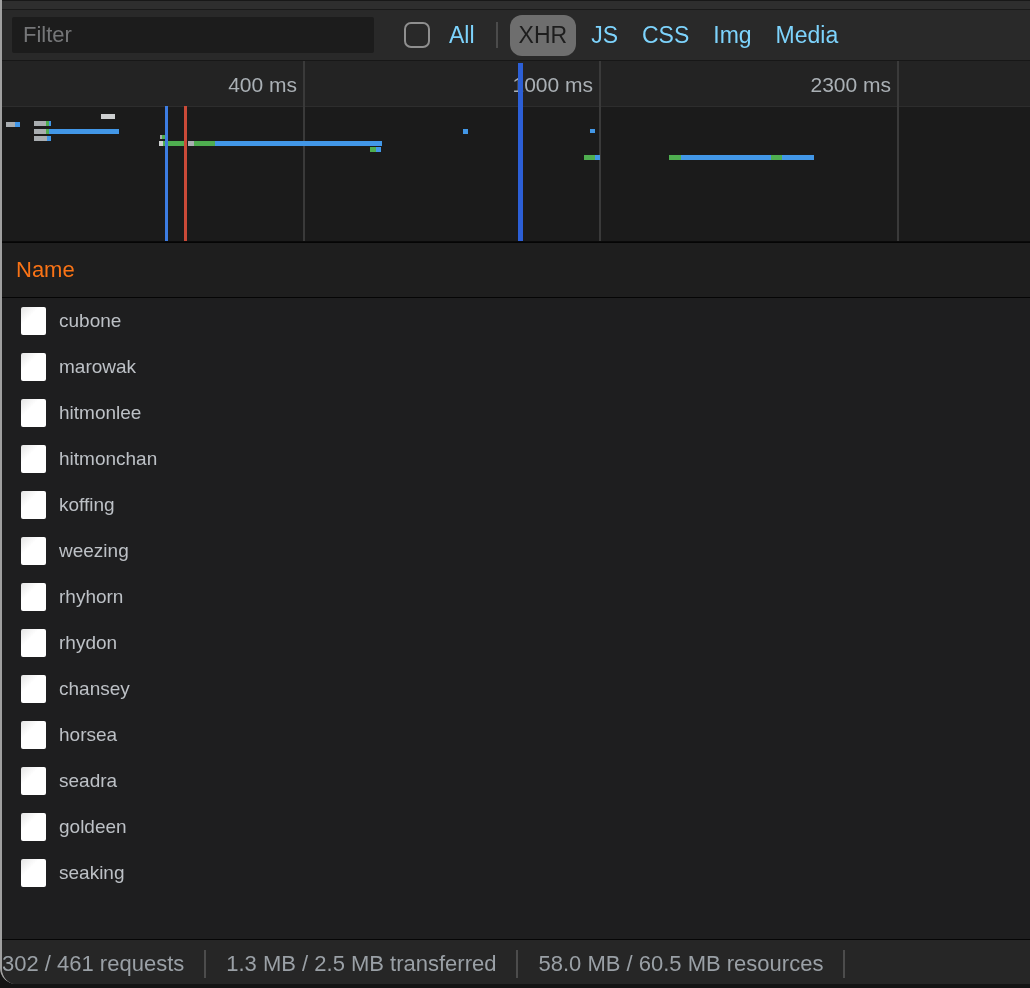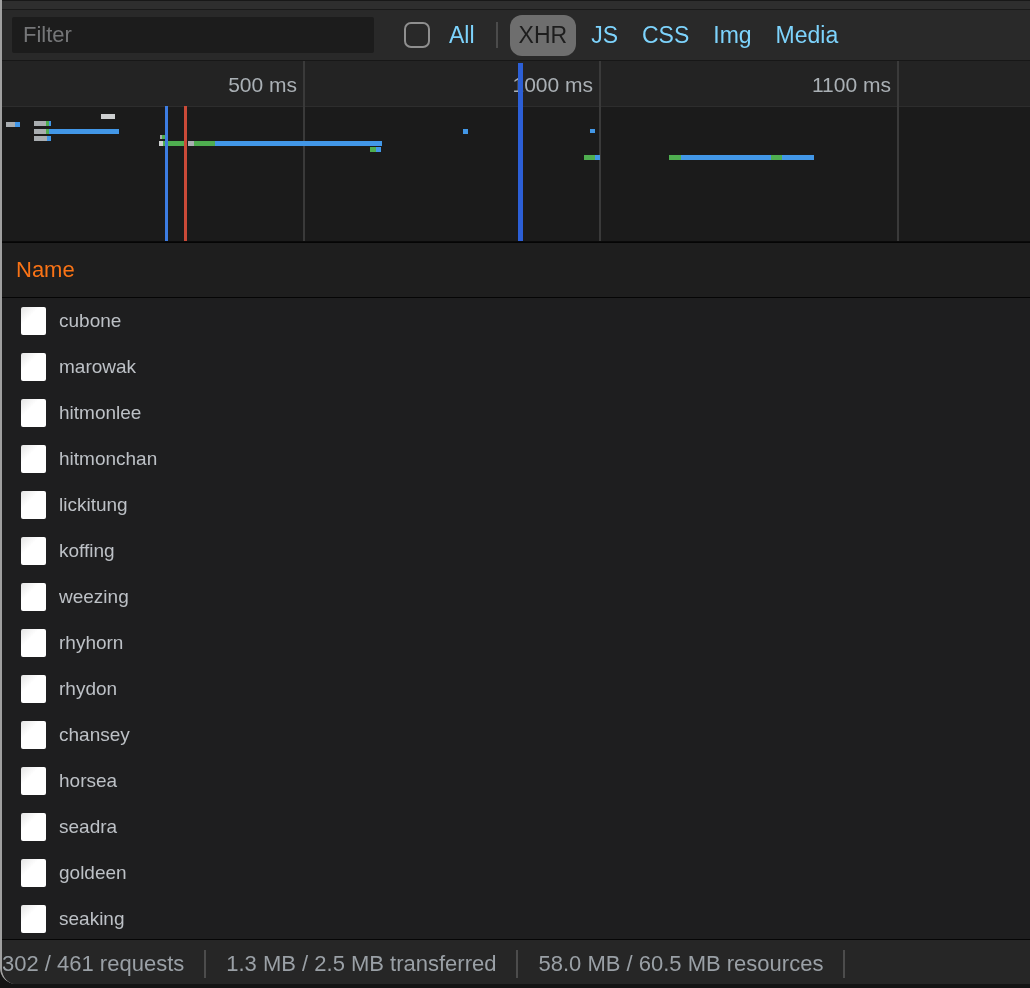--- a/index.html
+++ b/index.html
@@ -59,25 +59,25 @@
         <span class="pill">CSS</span>
         <span class="pill">Img</span>
         <span class="pill">Media</span>
       </div>
   </div>
 
   <div class="overview">
     <div class="ruler"></div>
     <div id="tl">
         <div class="gridline" style="left: 301px;"></div>
-        <span class="tick-label" style="right: 733px;">500 ms</span>
+        <span class="tick-label" style="right: 733px;">400 ms</span>
         <div class="gridline" style="left: 597px;"></div>
         <span class="tick-label" style="right: 437px;">1000 ms</span>
         <div class="gridline" style="left: 895px;"></div>
-        <span class="tick-label" style="right: 139px;">1100 ms</span>
+        <span class="tick-label" style="right: 139px;">2300 ms</span>
         <div class="wbar" style="left: 4px; top: 61px; height: 5px;">
           <div class="wseg" style="width: 9px; background: rgb(169, 173, 176);"></div>
           <div class="wseg" style="width: 5px; background: rgb(66, 151, 231);"></div>
         </div>
         <div class="wbar" style="left: 99px; top: 53px; height: 5px;">
           <div class="wseg" style="width: 14px; background: rgb(205, 207, 208);"></div>
         </div>
         <div class="wbar" style="left: 32px; top: 60px; height: 5px;">
           <div class="wseg" style="width: 12px; background: rgb(169, 173, 176);"></div>
           <div class="wseg" style="width: 3px; background: rgb(79, 174, 80);"></div>
@@ -146,24 +146,20 @@
       <div class="row">
         <span class="doc-icon"></span>
         <span class="row-label">hitmonlee</span>
       </div>
       <div class="row">
         <span class="doc-icon"></span>
         <span class="row-label">hitmonchan</span>
       </div>
       <div class="row">
         <span class="doc-icon"></span>
-        <span class="row-label">lickitung</span>
-      </div>
-      <div class="row">
-        <span class="doc-icon"></span>
         <span class="row-label">koffing</span>
       </div>
       <div class="row">
         <span class="doc-icon"></span>
         <span class="row-label">weezing</span>
       </div>
       <div class="row">
         <span class="doc-icon"></span>
         <span class="row-label">rhyhorn</span>
       </div>

